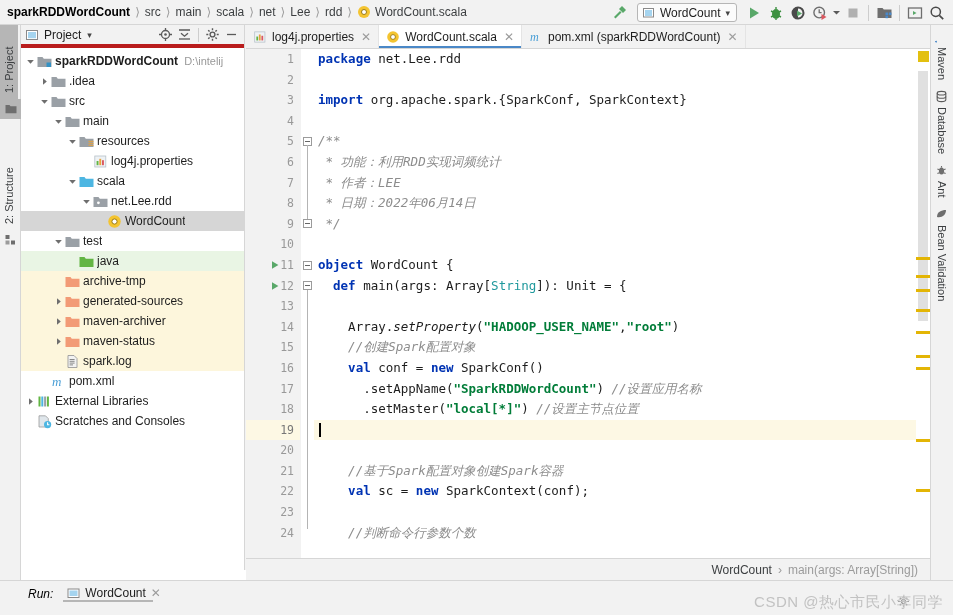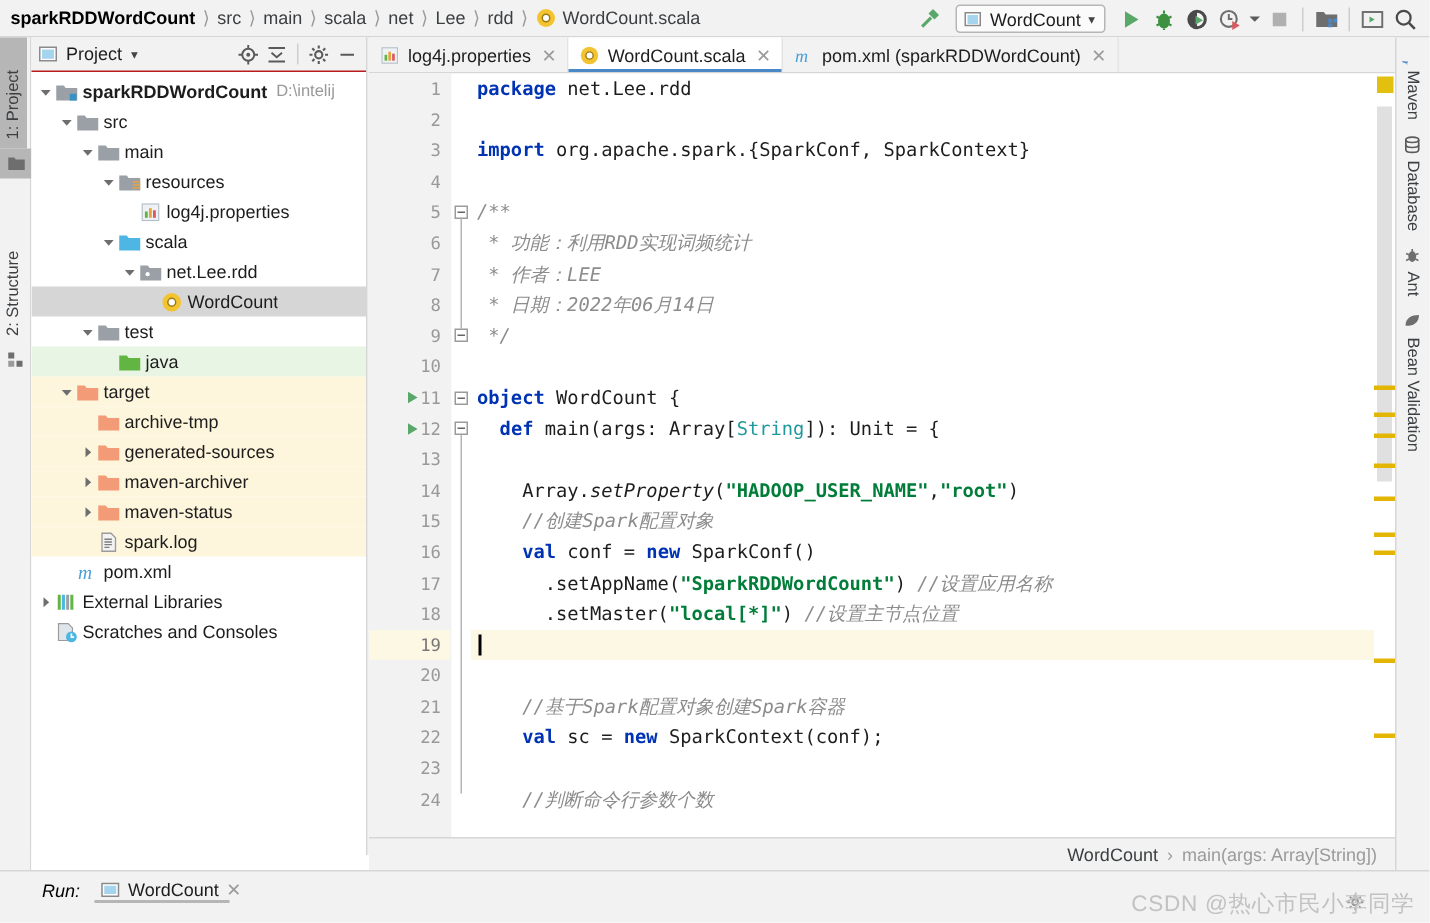--- a/index.html
+++ b/index.html
@@ -66,21 +66,21 @@
   #rail-proj-wrap { position:absolute; top:0; left:0; width:21px; }
   #rail-struct-wrap { position:absolute; top:123px; left:0; width:21px; }
 
   
   #project-panel {
     position:absolute; left:21px; top:25px; width:224px; height:555px;
     background:#fff; border-right:1px solid #d6d6d6;
     display:flex; flex-direction:column;
   }
   #project-header {
-    height:23px; background:#f2f2f2; border-bottom:1px solid #b91c1c;
+    height:23px; background:#f2f2f2; border-bottom:4px solid #b91c1c;
     display:flex; align-items:center; padding:0 4px;
     flex:0 0 23px;
   }
   #project-header .title { font-size:12px; margin-left:5px; color:#1d1d1d; }
   #project-header .hdr-icons { margin-left:auto; display:flex; align-items:center; gap:2px; }
   .hdr-ic { width:17px;height:17px; display:flex;align-items:center;justify-content:center; }
 
   #tree { flex:1; overflow:hidden; padding-top:3px; position:relative; background:#fff; }
   .row {
     display:flex; align-items:center; height:20px; white-space:nowrap;
@@ -391,20 +391,33 @@
             <path d="M0.5 3 h5 l1.3 1.7 h7.7 v8.3 h-14 z" fill="#9aa0a6"></path>
             <rect x="9.5" y="8.5" width="4.5" height="4.5" fill="#3592c4"></rect>
           </svg>
         </span>
         <span class="lbl b">sparkRDDWordCount</span>
         <span class="path">D:\intelij</span>
       </div>
       <div class="row" style="padding-left: 18px;">
         <span class="arrow">
           <svg width="9" height="9" viewBox="0 0 9 9">
+            <path d="M3 1.2 L3 7.8 L6.8 4.5 Z" fill="#6e6e6e"></path>
+          </svg>
+        </span>
+        <span class="ic">
+          <svg width="15" height="15" viewBox="0 0 15 15">
+            <path d="M0.5 3 h5 l1.3 1.7 h7.7 v8.3 h-14 z" fill="#9aa0a6"></path>
+          </svg>
+        </span>
+        <span class="lbl">.idea</span>
+      </div>
+      <div class="row" style="padding-left: 18px;">
+        <span class="arrow">
+          <svg width="9" height="9" viewBox="0 0 9 9">
             <path d="M1.2 3 L7.8 3 L4.5 6.8 Z" fill="#6e6e6e"></path>
           </svg>
         </span>
         <span class="ic">
           <svg width="15" height="15" viewBox="0 0 15 15">
             <path d="M0.5 3 h5 l1.3 1.7 h7.7 v8.3 h-14 z" fill="#9aa0a6"></path>
           </svg>
         </span>
         <span class="lbl">src</span>
       </div>
@@ -500,33 +513,20 @@
         <span class="lbl">test</span>
       </div>
       <div class="row srctest" style="padding-left: 46px;">
         <span class="arrow"></span>
         <span class="ic">
           <svg width="15" height="15" viewBox="0 0 15 15">
             <path d="M0.5 3 h5 l1.3 1.7 h7.7 v8.3 h-14 z" fill="#62b543"></path>
           </svg>
         </span>
         <span class="lbl">java</span>
-      </div>
-      <div class="row excl" style="padding-left: 18px;">
-        <span class="arrow">
-          <svg width="9" height="9" viewBox="0 0 9 9">
-            <path d="M1.2 3 L7.8 3 L4.5 6.8 Z" fill="#6e6e6e"></path>
-          </svg>
-        </span>
-        <span class="ic">
-          <svg width="15" height="15" viewBox="0 0 15 15">
-            <path d="M0.5 3 h5 l1.3 1.7 h7.7 v8.3 h-14 z" fill="#f29b76"></path>
-          </svg>
-        </span>
-        <span class="lbl">target</span>
       </div>
       <div class="row excl" style="padding-left: 32px;">
         <span class="arrow"></span>
         <span class="ic">
           <svg width="15" height="15" viewBox="0 0 15 15">
             <path d="M0.5 3 h5 l1.3 1.7 h7.7 v8.3 h-14 z" fill="#f29b76"></path>
           </svg>
         </span>
         <span class="lbl">archive-tmp</span>
       </div>

